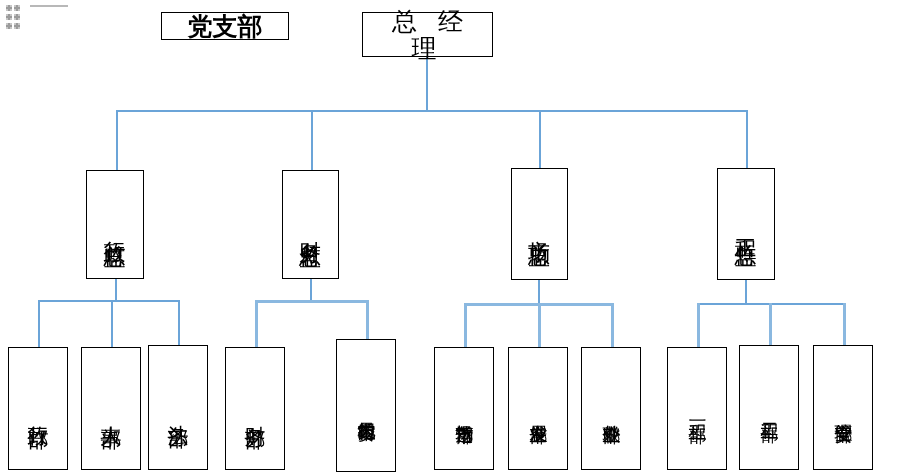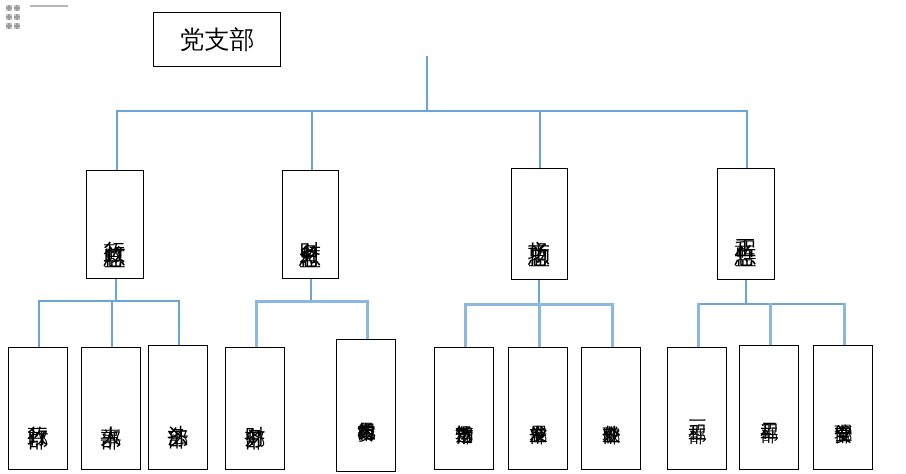--- a/index.html
+++ b/index.html
@@ -137,22 +137,23 @@
   <div class="ln v thick" style="left:464px; top:303px; height:44px; width:3px;"></div>
   <div class="ln v thick" style="left:538px; top:303px; height:44px; width:3px;"></div>
   <div class="ln v thick" style="left:611px; top:303px; height:44px; width:3px;"></div>
 
   <div class="ln v" style="left:745px; top:278px; height:26px;"></div>
   <div class="ln h" style="left:697px; top:303px; width:148px;"></div>
   <div class="ln v thick" style="left:697px; top:303px; height:44px; width:3px;"></div>
   <div class="ln v thick" style="left:769px; top:303px; height:44px; width:3px;"></div>
   <div class="ln v thick" style="left:843px; top:303px; height:44px; width:3px;"></div>
 
-  <div class="box horiz" style="left:153px; top:12px; width:128px; height:55px;">党支部</div>
+  <div class="box horiz" style="left:161px; top:12px; width:128px; height:28px;font-weight:bold;">党支部</div>
 
+  <div class="box horiz spaced" style="left:362px; top:12px; width:131px; height:45px;">总 经 理</div>
 
 
   <div class="box vert lead" style="left:86px; top:170px; width:58px; height:109px;">行政总监</div>
 
   <div class="box vert lead" style="left:282px; top:170px; width:57px; height:109px;">财务总监</div>
 
   <div class="box vert lead" style="left:511px; top:168px; width:57px; height:112px;">市场总监</div>
 
   <div class="box vert lead" style="left:717px; top:168px; width:58px; height:112px;">工程总监</div>
 

